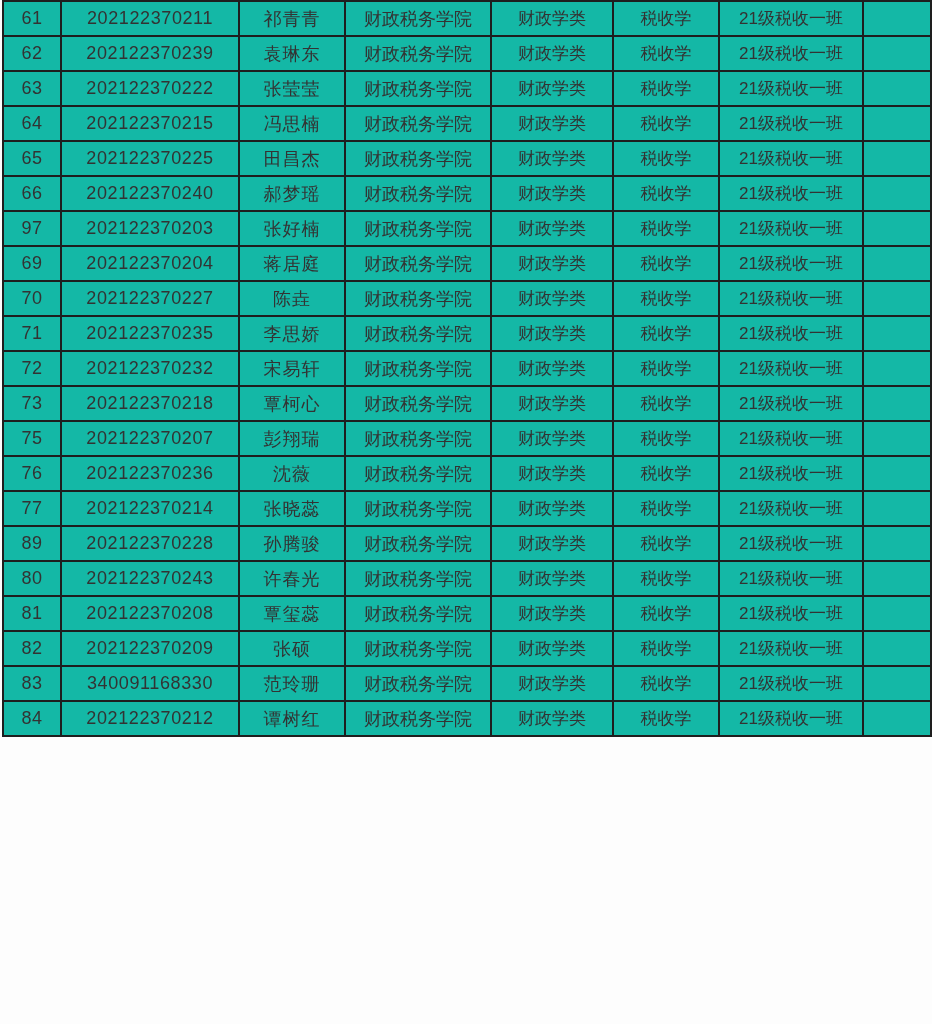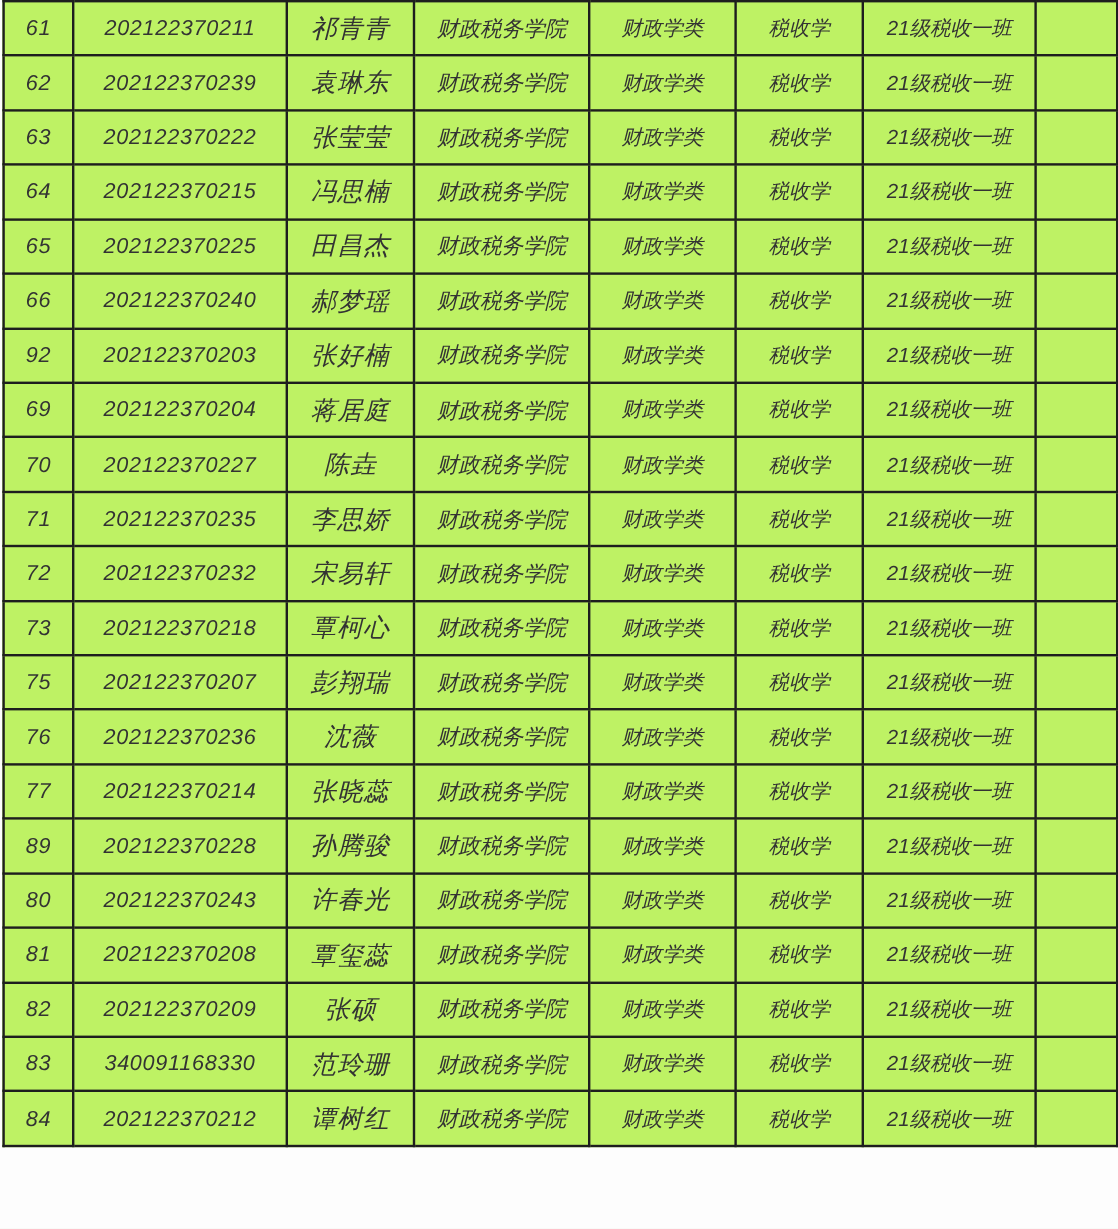--- a/index.html
+++ b/index.html
@@ -13,38 +13,37 @@
     width: 932px;
     height: 1024px;
     background: #fdfdfd;
     overflow: hidden;
   }
   table.roster {
     position: absolute;
     left: 2px;
     top: 0px;
     width: 928px;
-    height: 956px;
+    height: 737px;
     border-collapse: collapse;
     table-layout: fixed;
-    background: #bef264;
-    font-style: italic;
+    background: #14b8a6;
   }
   table.roster td {
     border: 2px solid #1e1e1e;
     text-align: center;
     vertical-align: middle;
     padding: 0;
     color: #333333;
     white-space: nowrap;
     overflow: hidden;
   }
   td.c-no     { font-size: 18px; letter-spacing: 0.5px; }
   td.c-id     { font-size: 18px; letter-spacing: 0.6px; }
-  td.c-name   { font-size: 21px; letter-spacing: 1px; }
+  td.c-name   { font-size: 18px; letter-spacing: 1px; }
   td.c-college{ font-size: 18px; }
   td.c-cat    { font-size: 17px; border-radius: 15px; }
   td.c-major  { font-size: 17px; }
   td.c-class  { font-size: 17px; border-radius: 20px; }
   td.c-extra  { font-size: 17px; }
 </style>
 </head>
 <body>
 
 <div class="page">
@@ -114,21 +113,21 @@
     <td class="c-no">66</td>
     <td class="c-id">202122370240</td>
     <td class="c-name">郝梦瑶</td>
     <td class="c-college">财政税务学院</td>
     <td class="c-cat">财政学类</td>
     <td class="c-major">税收学</td>
     <td class="c-class">21级税收一班</td>
     <td class="c-extra"></td>
   </tr>
         <tr>
-    <td class="c-no">92</td>
+    <td class="c-no">97</td>
     <td class="c-id">202122370203</td>
     <td class="c-name">张好楠</td>
     <td class="c-college">财政税务学院</td>
     <td class="c-cat">财政学类</td>
     <td class="c-major">税收学</td>
     <td class="c-class">21级税收一班</td>
     <td class="c-extra"></td>
   </tr>
         <tr>
     <td class="c-no">69</td>

